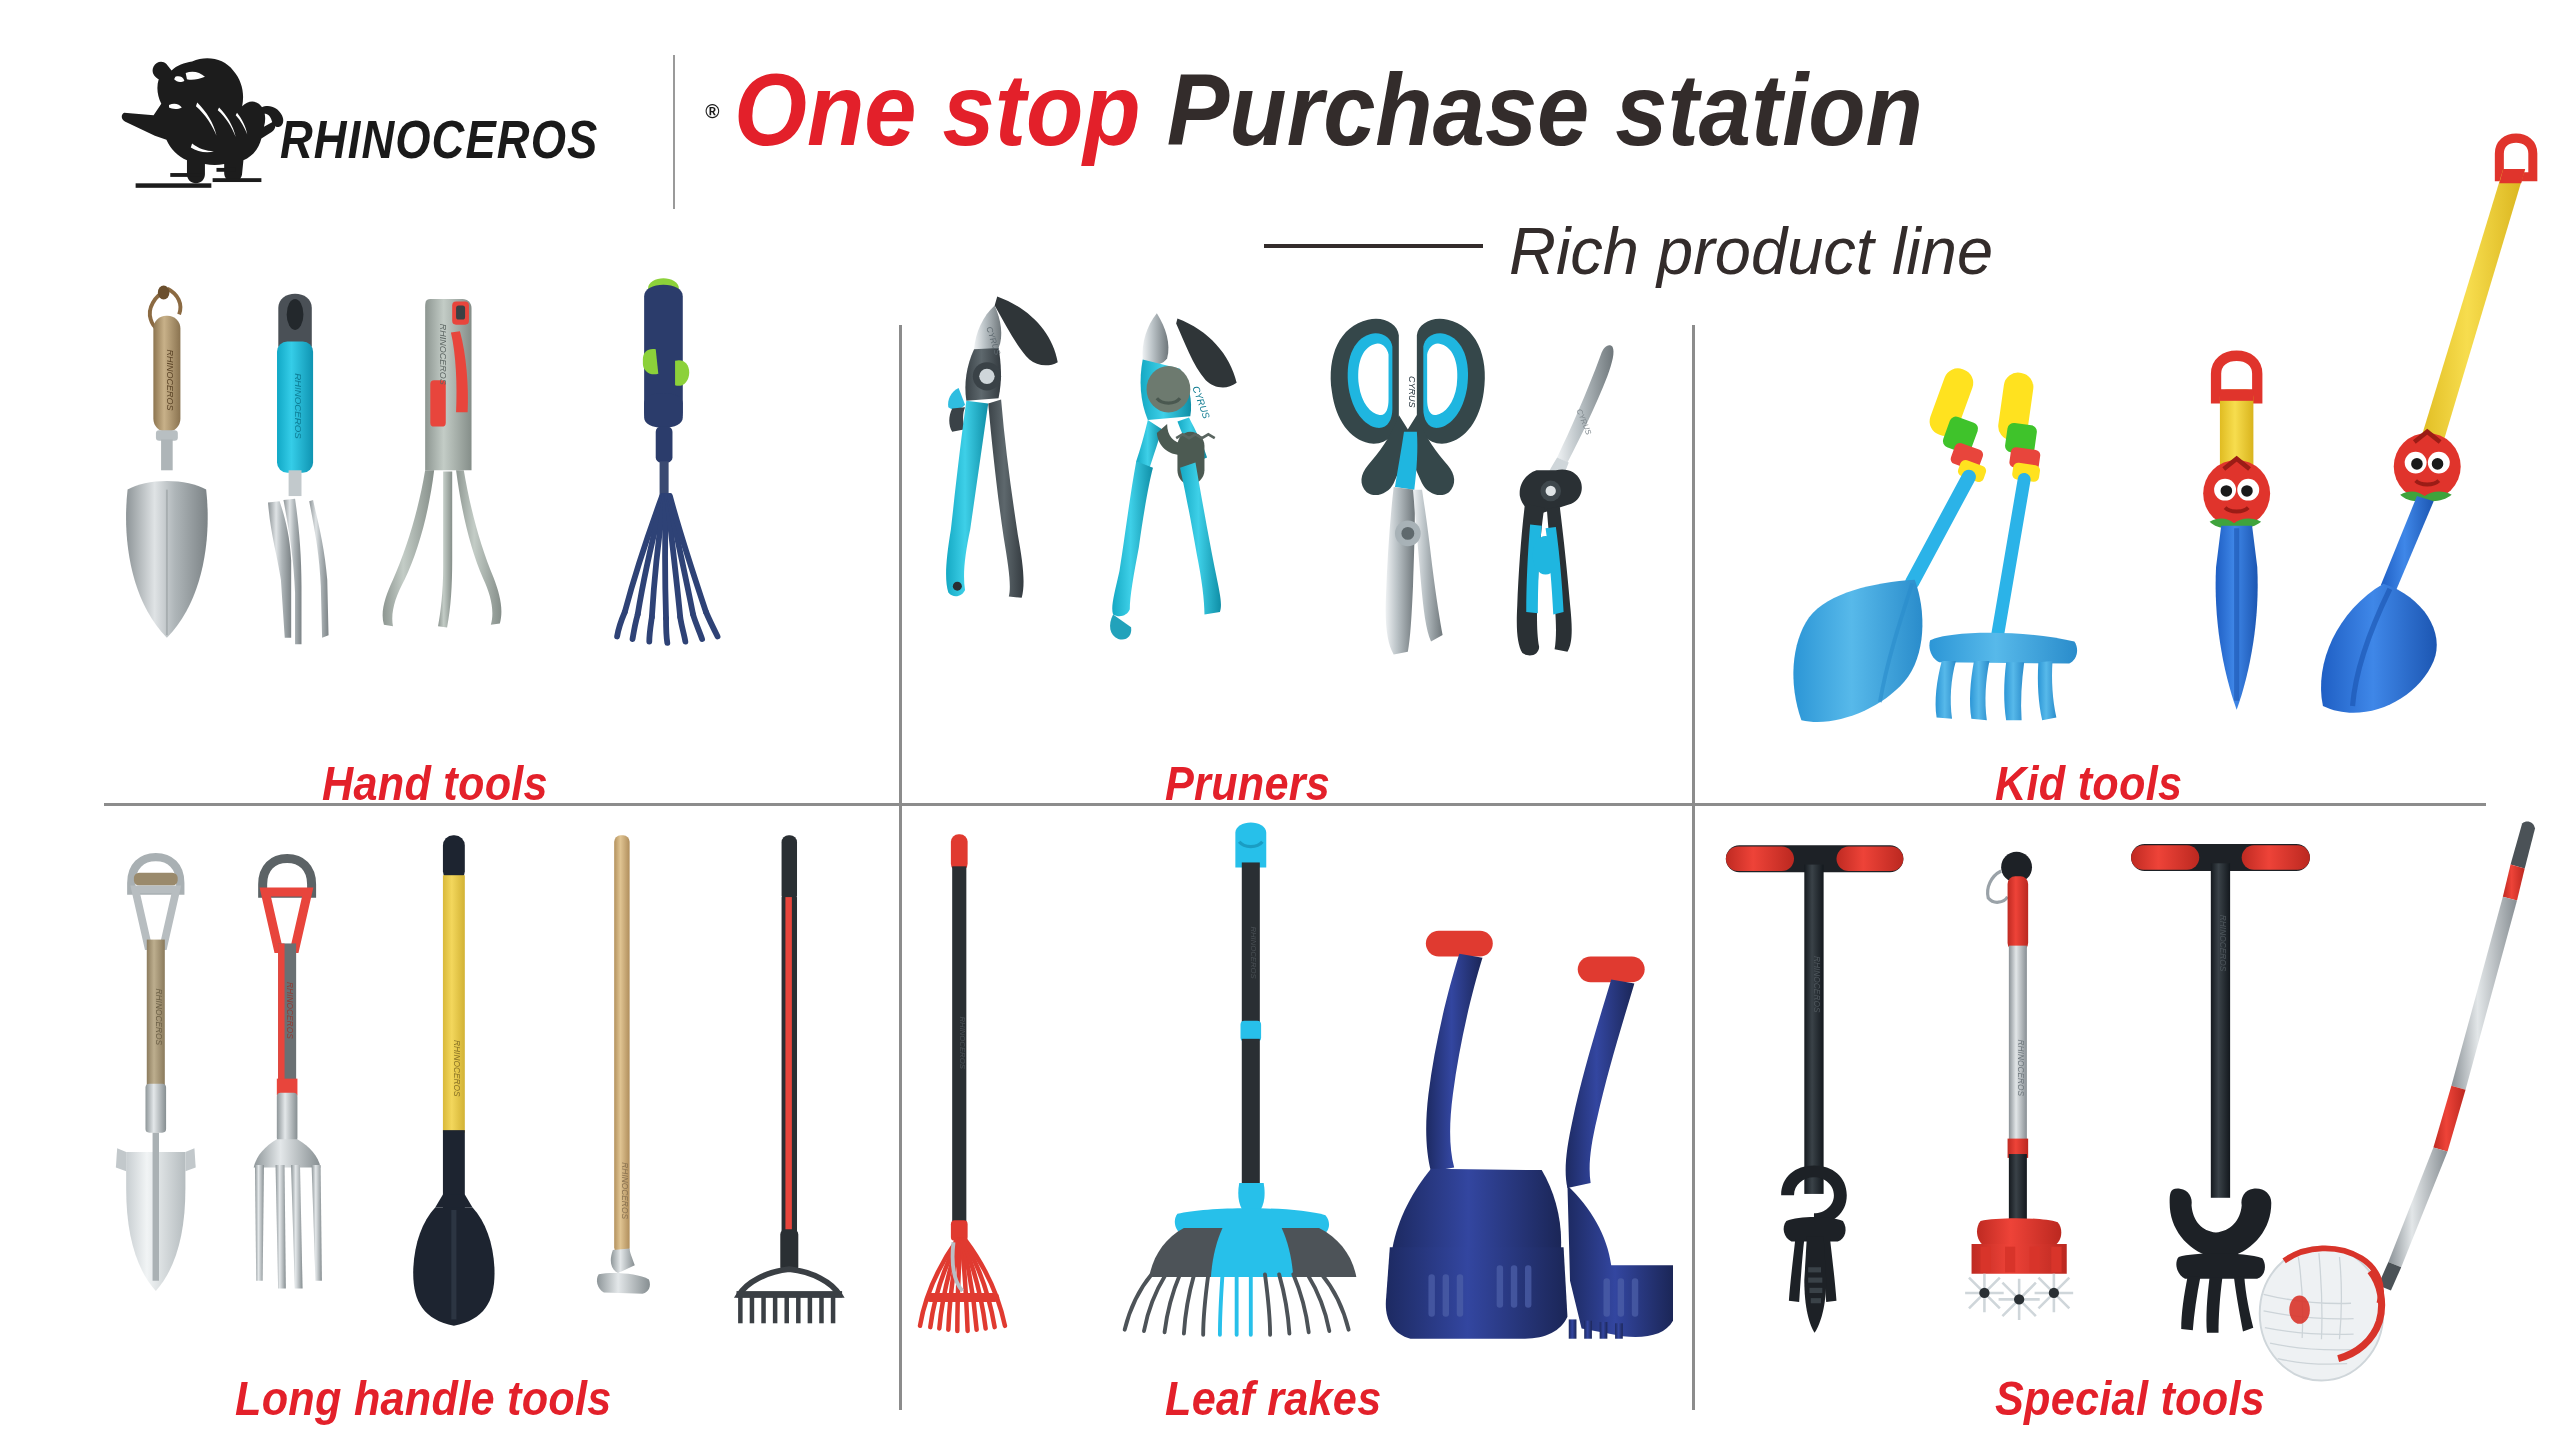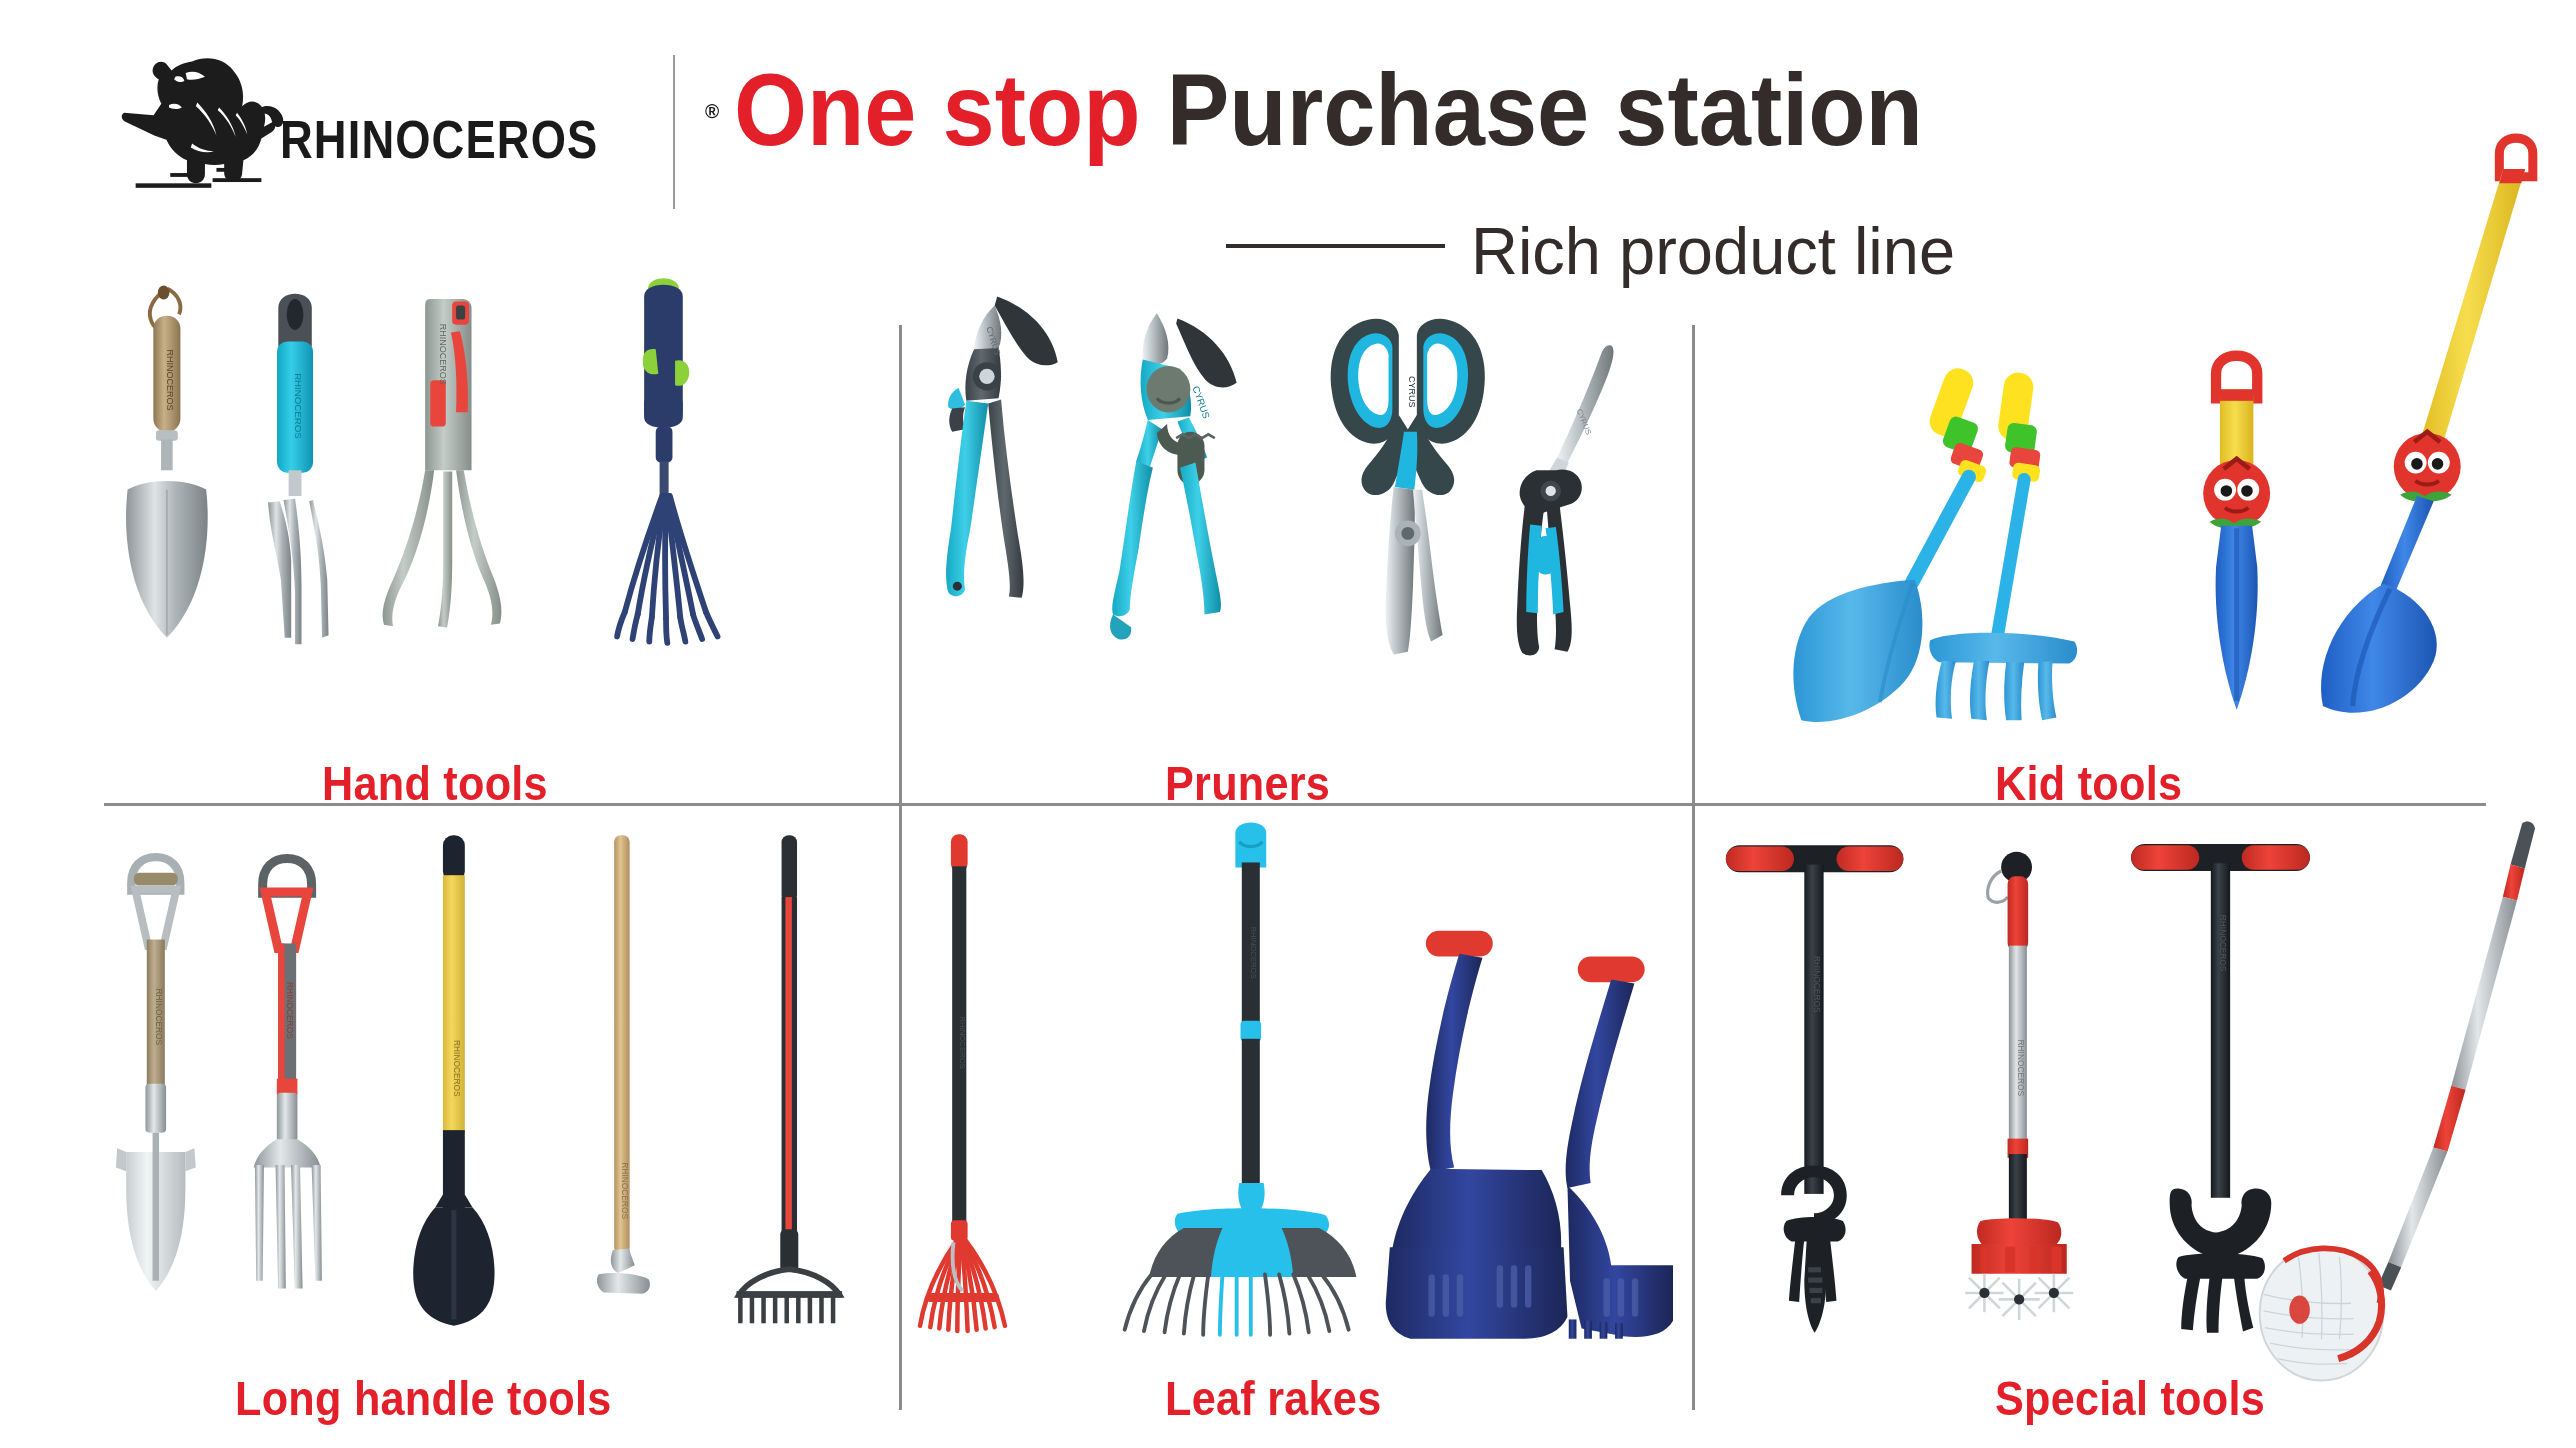--- a/index.html
+++ b/index.html
@@ -3,21 +3,21 @@
 <meta charset="utf-8">
 <style>
   * { box-sizing: border-box; margin: 0; padding: 0; }
   html, body { width: 2576px; height: 1448px; }
   body {
     background: #ffffff;
     font-family: "Liberation Sans", sans-serif;
     overflow: hidden;
     position: relative;
   }
-  .banner { position: relative; width: 2576px; height: 1448px; background:#fff; }
+  .banner { position: relative; width: 2576px; height: 1448px; background:#fff;font-style:italic; }
 
   
   .header { position: absolute; left: 0; top: 0; width: 2576px; height: 309px; }
 
   .logo-block { position: absolute; left: 116px; top: 46px; width: 528px; height: 154px; }
   .logo-mark { position: absolute; left: 0; top: 0; width: 174px; height: 154px; }
   .logo-word {
     position: absolute; left: 164px; top: 62px;
     font-family: "Liberation Sans", sans-serif;
     font-weight: 700;
@@ -43,21 +43,21 @@
     white-space: nowrap;
     font-weight: 700;
     font-size: 102px;
     line-height: 1.0;
     transform: scaleX(0.92);
     transform-origin: left top;
   }
   .headline .hl-red { color: #E3202A; }
   .headline .hl-dark { color: #332C2B; }
 
-  .subline-wrap { position: absolute; left: 1226px; top: 212px; height: 77px; white-space: nowrap; }
+  .subline-wrap { position: absolute; left: 1264px; top: 212px; height: 77px; white-space: nowrap; }
   .subline-dash { display:inline-block; width: 219px; height: 4.5px; background: #332C2B; vertical-align: middle; margin-right: 26px; margin-bottom: 9px; }
   .subline-text {
     display:inline-block; vertical-align: middle;
     font-size: 67px; font-weight: 400; color: #332C2B;
     transform: scaleX(0.97); transform-origin: left center;
   }
 
   
   .div-h { position: absolute; left: 104px; top: 803px; width: 2382px; height: 3.2px; background: #8c8c8c; }
   .div-v1 { position: absolute; left: 899px; top: 325px; width: 3.2px; height: 1085px; background: #8c8c8c; }

